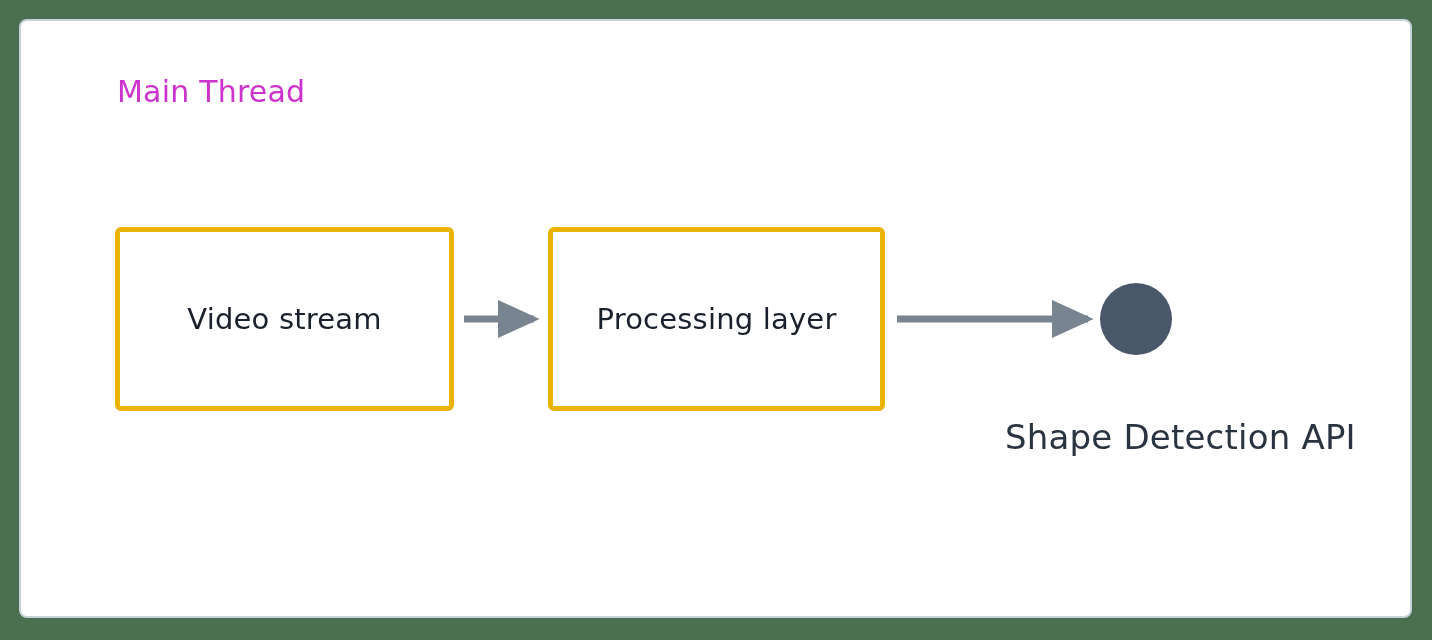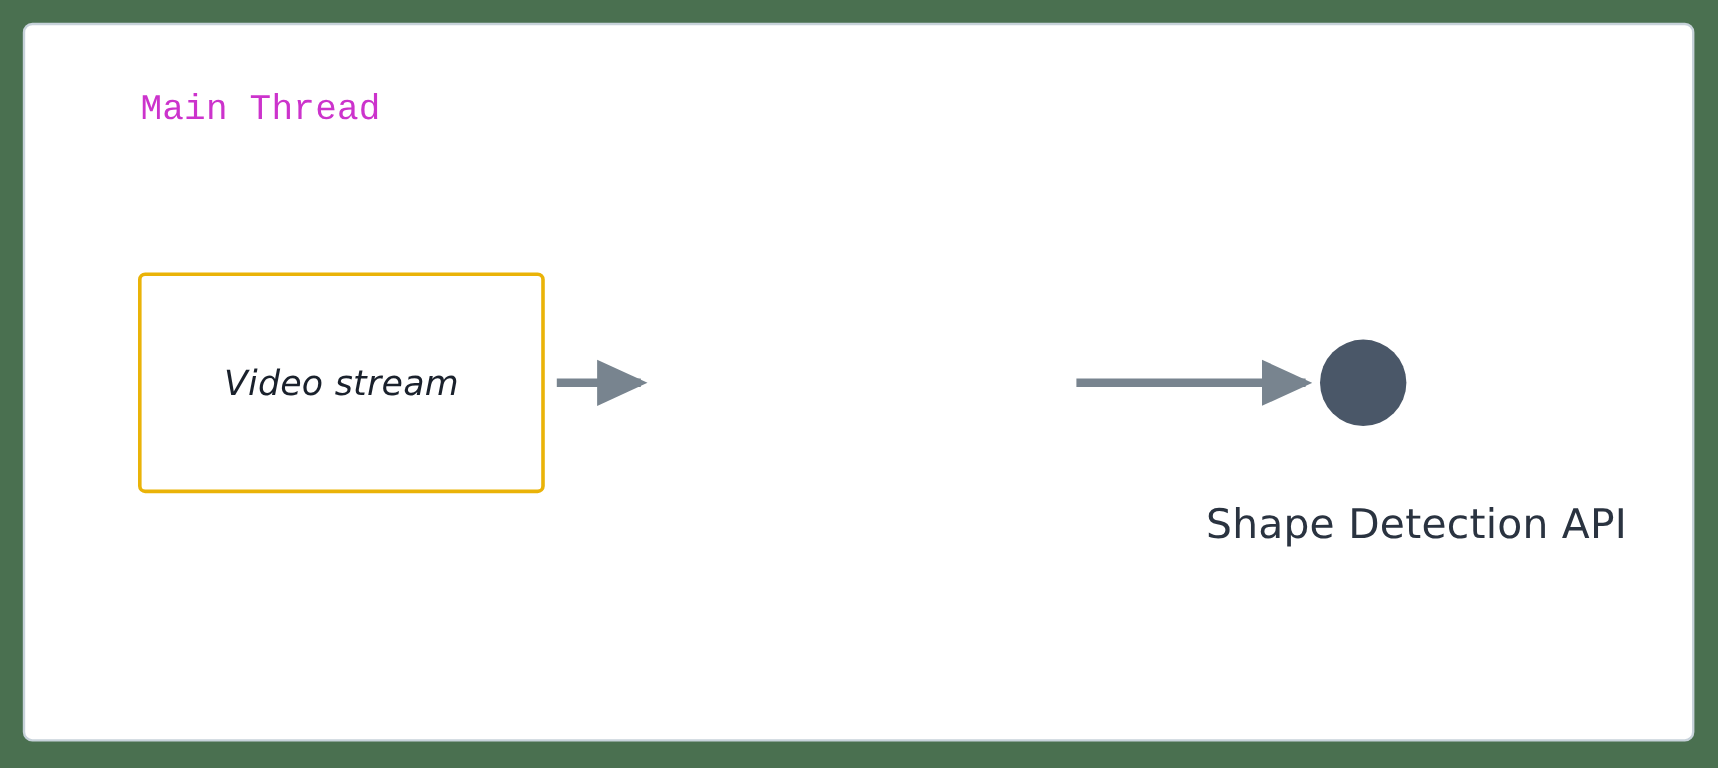--- a/index.html
+++ b/index.html
@@ -36,34 +36,32 @@
   
   .cluster-title {
     position: absolute;
     left: 117px;
     top: 75px;
     font-size: 30px;
     line-height: 34px;
     color: #cc33cc;
     white-space: nowrap;
     letter-spacing: 0.2px;
-    font-family: Liberation Mono, monospace;
   }
 
   
   .node-box {
     position: absolute;
     box-sizing: border-box;
     background: #ffffff;
-    border: 3px solid #eab308;
+    border: 5px solid #eab308;
     border-radius: 6px;
     display: flex;
     align-items: center;
     justify-content: center;
-    font-style: italic;
   }
   .node-box .node-label {
     font-size: 29px;
     color: #1a212c;
     white-space: nowrap;
     letter-spacing: 0.2px;
   }
 
   #box-video {
     left: 115px;
@@ -116,20 +114,23 @@
 <div id="canvas">
 
   <div class="panel"></div>
 
   <div class="cluster-title">Main Thread</div>
 
   <div class="node-box" id="box-video">
     <span class="node-label">Video stream</span>
   </div>
 
+  <div class="node-box" id="box-processing">
+    <span class="node-label">Processing layer</span>
+  </div>
 
   <div class="circle-node"></div>
 
   <div class="circle-caption">Shape Detection API</div>
 
   <svg class="arrow-layer" viewBox="0 0 1432 640">
     <defs>
       <marker id="arrowhead" markerWidth="6" markerHeight="6" refX="5.2" refY="3" orient="auto" markerUnits="strokeWidth">
         <path d="M0,0.25 L6,3 L0,5.75 z" fill="#78848f"></path>
       </marker>

